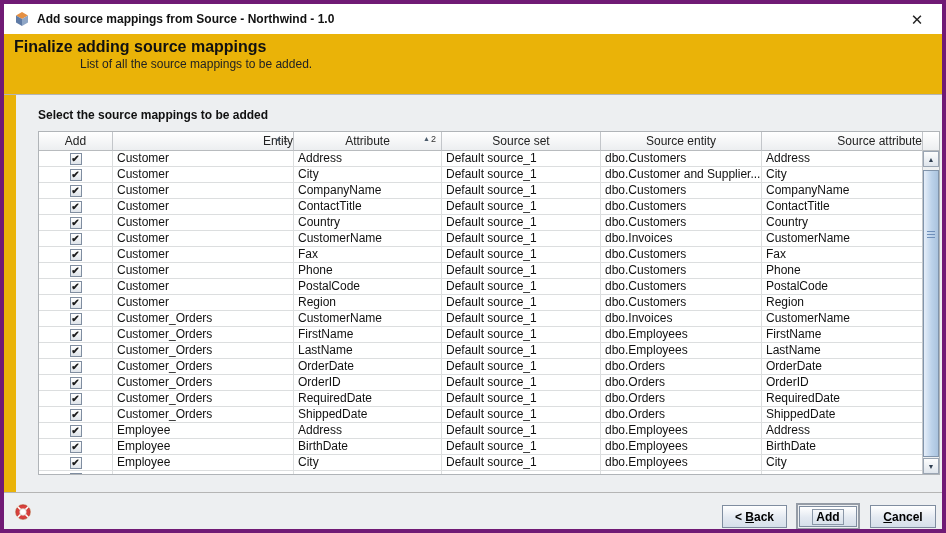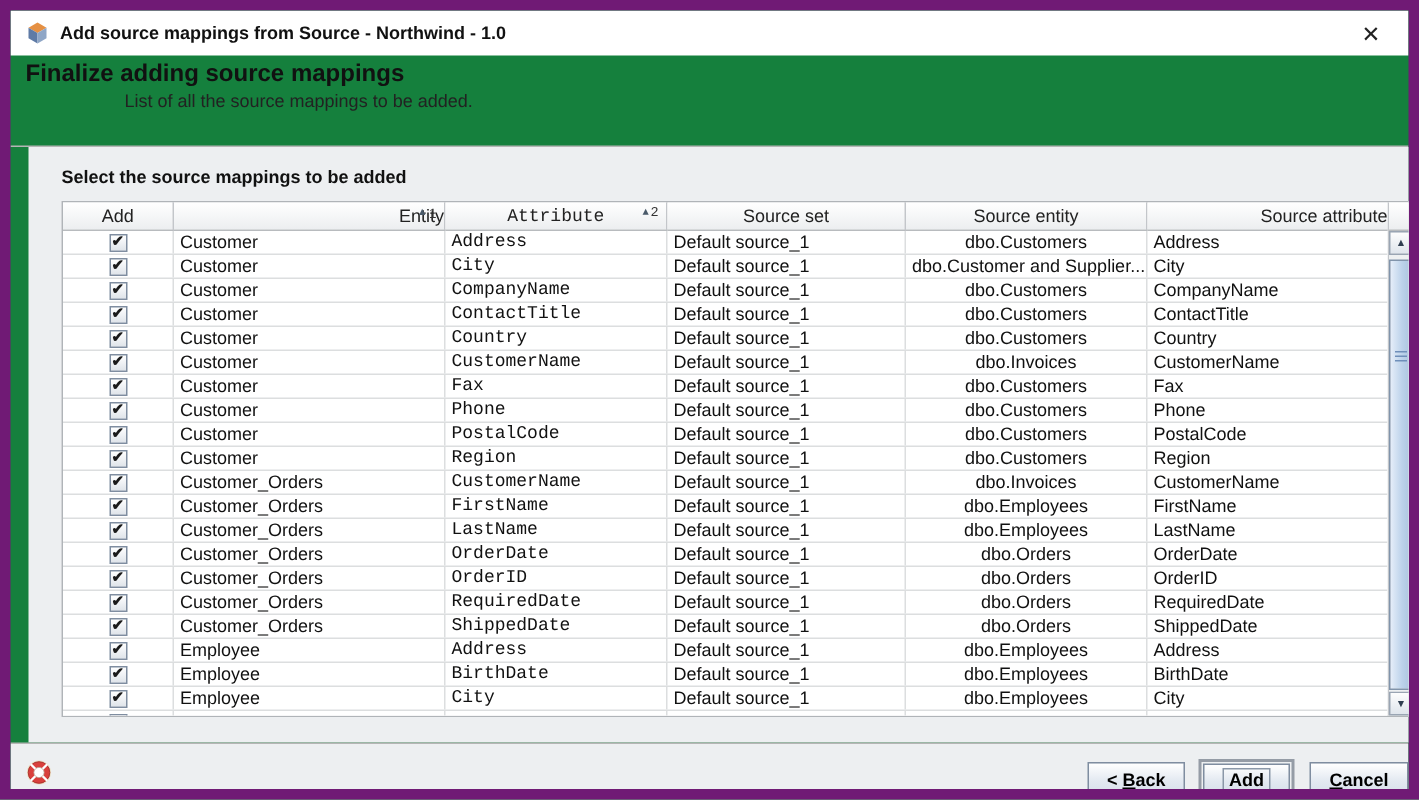--- a/index.html
+++ b/index.html
@@ -1,21 +1,21 @@
 <!DOCTYPE html>
 <html><head>
 <meta charset="utf-8">
 <style>
   * { margin:0; padding:0; box-sizing:border-box; }
   html,body { width:946px; height:533px; }
   body { font-family:"Liberation Sans", sans-serif; background:#888; }
 
   .window {
     position:relative; width:946px; height:533px;
-    background:#15803d; border:7px solid #701a75; overflow:hidden;
+    background:#eab308; border:4px solid #701a75; overflow:hidden;
   }
 
   
   .titlebar { position:absolute; left:0; top:0; width:100%; height:30px; background:#ffffff; }
   .app-icon { position:absolute; left:10px; top:7px; width:16px; height:16px; }
   .title-text { position:absolute; left:33px; top:8px; font-size:12px; font-weight:700; color:#111; white-space:nowrap; }
   .close-btn { position:absolute; right:14px; top:5px; width:22px; height:22px;
     display:flex; align-items:center; justify-content:center;
     font-size:15px; color:#222; cursor:default; }
 
@@ -45,22 +45,22 @@
   .tr { display:flex; height:16px; border-bottom:1px solid #dcdedf; background:#fff; }
   .td { height:15px; border-right:1px solid #dcdedf; font-size:12px; line-height:15px;
     color:#111; padding:0 4px; white-space:nowrap; overflow:hidden; }
   .td.add-cell { display:flex; align-items:center; justify-content:center; padding:0; }
   .checkbox { width:12px; height:12px; border:1px solid #7f8da0;
     background:linear-gradient(#ffffff, #dfe4ea);
     display:flex; align-items:center; justify-content:center;
     font-size:10px; font-weight:700; color:#1a1a1a; line-height:10px; }
 
   
-  .c0 { width:74px; }  .c1 { width:181px;justify-content:flex-end; } .c2 { width:148px;font-family:Liberation Mono, monospace; }
-  .c3 { width:159px; } .c4 { width:161px;text-align:center; } .c5 { width:160px; border-right:none;justify-content:flex-end; }
+  .c0 { width:74px; }  .c1 { width:181px;justify-content:flex-end; } .c2 { width:148px; }
+  .c3 { width:159px; } .c4 { width:161px; } .c5 { width:160px; border-right:none;justify-content:flex-end; }
 
   
   .sbar { width:19px; border-left:1px solid #c3c6ca; display:flex; flex-direction:column; background:#f0f1f2; }
   .sbar-corner { height:19px; flex:0 0 19px; background:linear-gradient(#ffffff,#eceef0); border-bottom:1px solid #b8bbbe; }
   .sbar-btn { height:16px; flex:0 0 16px; background:linear-gradient(#fdfdfd,#dfe5ec);
     border:1px solid #9aa5b3; display:flex; align-items:center; justify-content:center;
     font-size:7px; color:#2f3e50; }
   .sbar-track { flex:1; position:relative; background:#eef0f1; }
   .sbar-thumb { position:absolute; left:0; right:0; top:3px; bottom:1px;
     background:linear-gradient(90deg, #e6eef9, #bcd2ea 55%, #aac3de);

